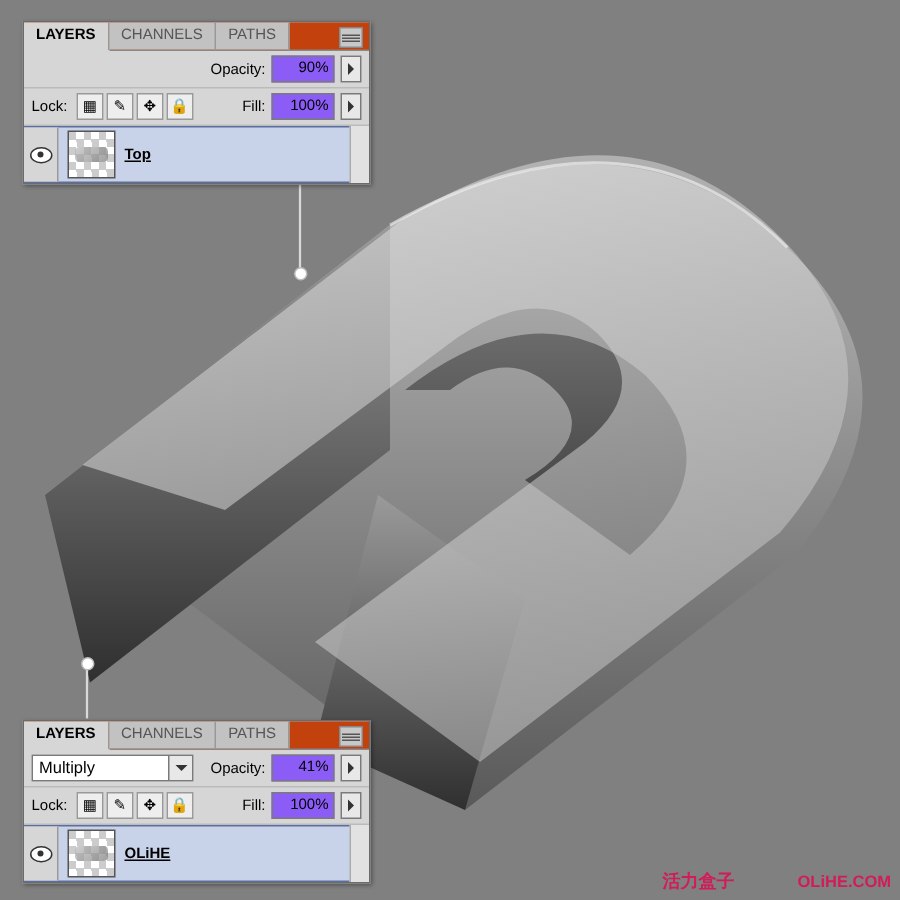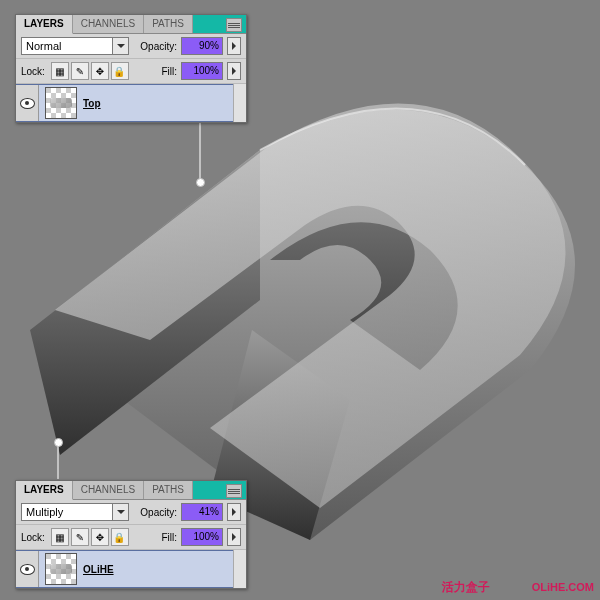--- a/index.html
+++ b/index.html
@@ -21,21 +21,21 @@
   .panel {
     position: absolute;
     width: 230px;
     background: #d6d6d6;
     border: 1px solid #6b6b6b;
     box-shadow: 1px 1px 3px rgba(0,0,0,0.4);
   }
   .tabs {
     display: flex;
     height: 18px;
-    background: #14b8a6;
+    background: #c2410c;
     border-bottom: 1px solid #888;
     position: relative;
   }
   .tab {
     padding: 2px 8px;
     font-size: 10px;
     color: #555;
     border-right: 1px solid #999;
     background: #c2c2c2;
     line-height: 14px;
@@ -264,26 +264,20 @@
     <div class="tab active">LAYERS</div>
     <div class="tab">CHANNELS</div>
     <div class="tab">PATHS</div>
     <div class="panel-menu">
         <div></div>
         <div></div>
         <div></div>
       </div>
   </div>
   <div class="row">
-    <div class="blend-select">
-      <span>Normal</span>
-      <div class="arrow">
-          <div class="down-tri"></div>
-        </div>
-    </div>
     <div class="flex-spacer"></div>
     <span class="lbl">Opacity:</span>
     <div class="numfield">90%</div>
     <div class="arrow-btn">
         <div class="right-tri"></div>
       </div>
   </div>
   <div class="row lock-row">
     <span class="lbl">Lock:</span>
     <div class="lock-icons">

